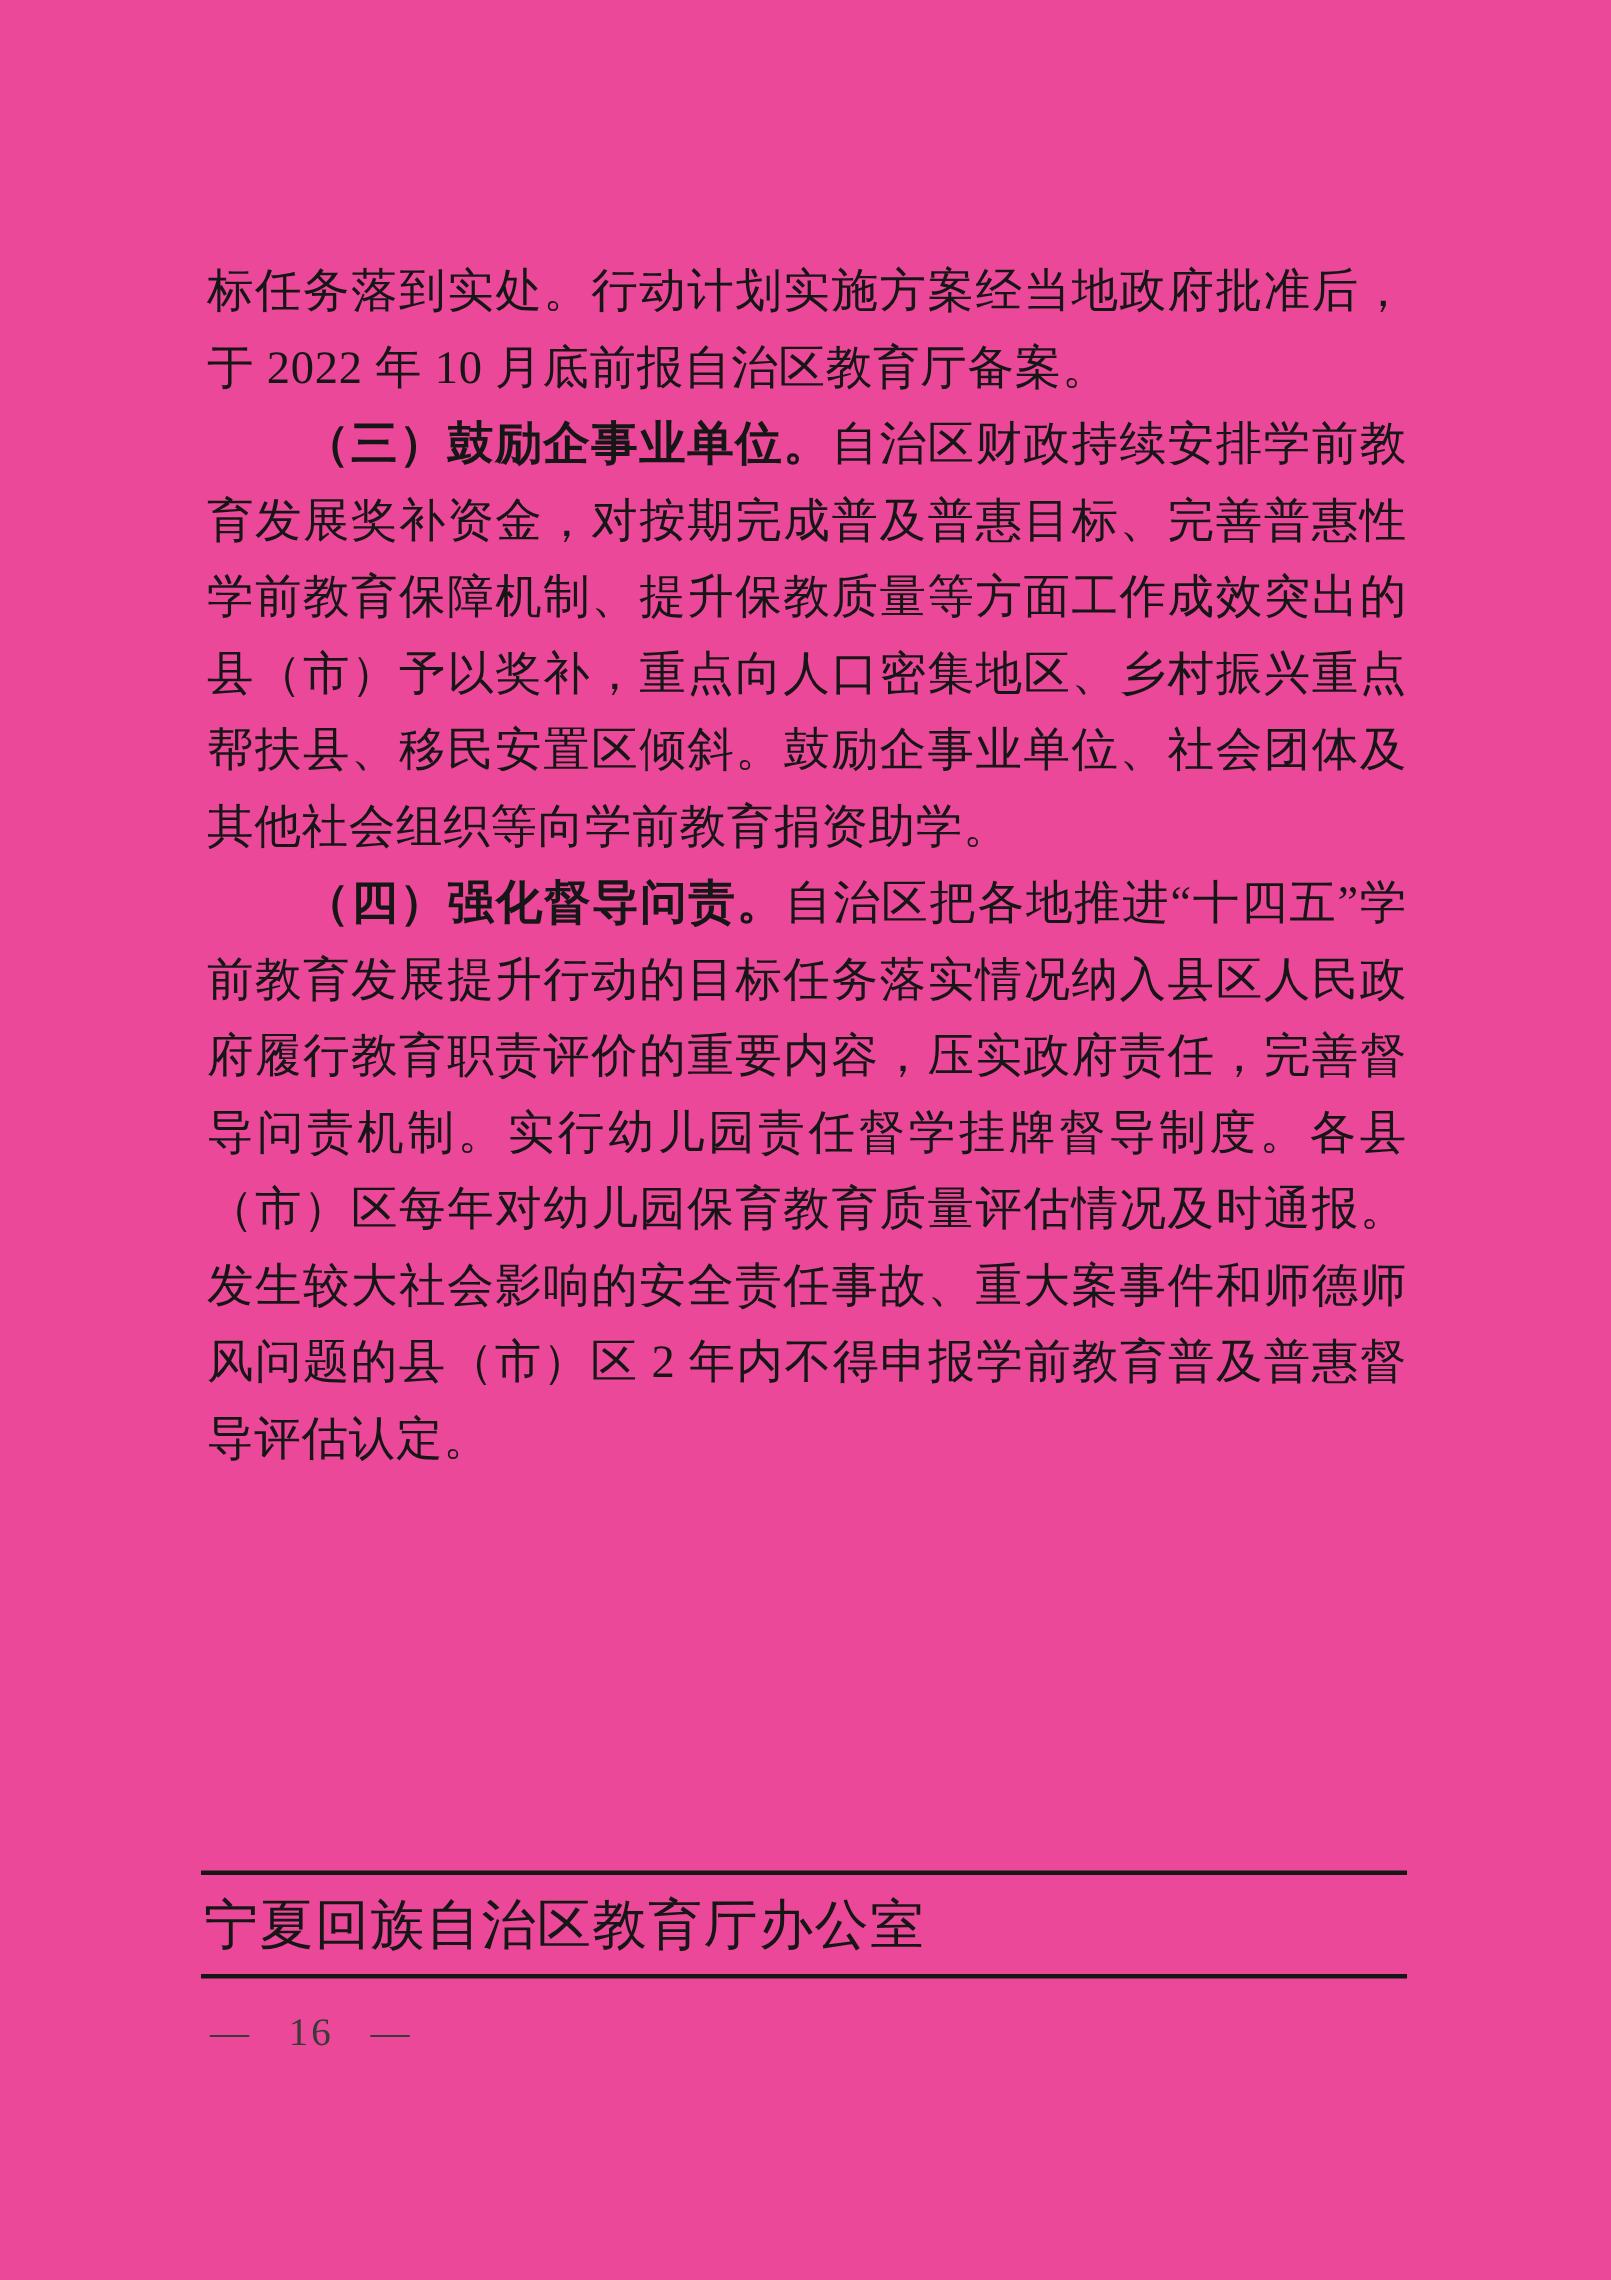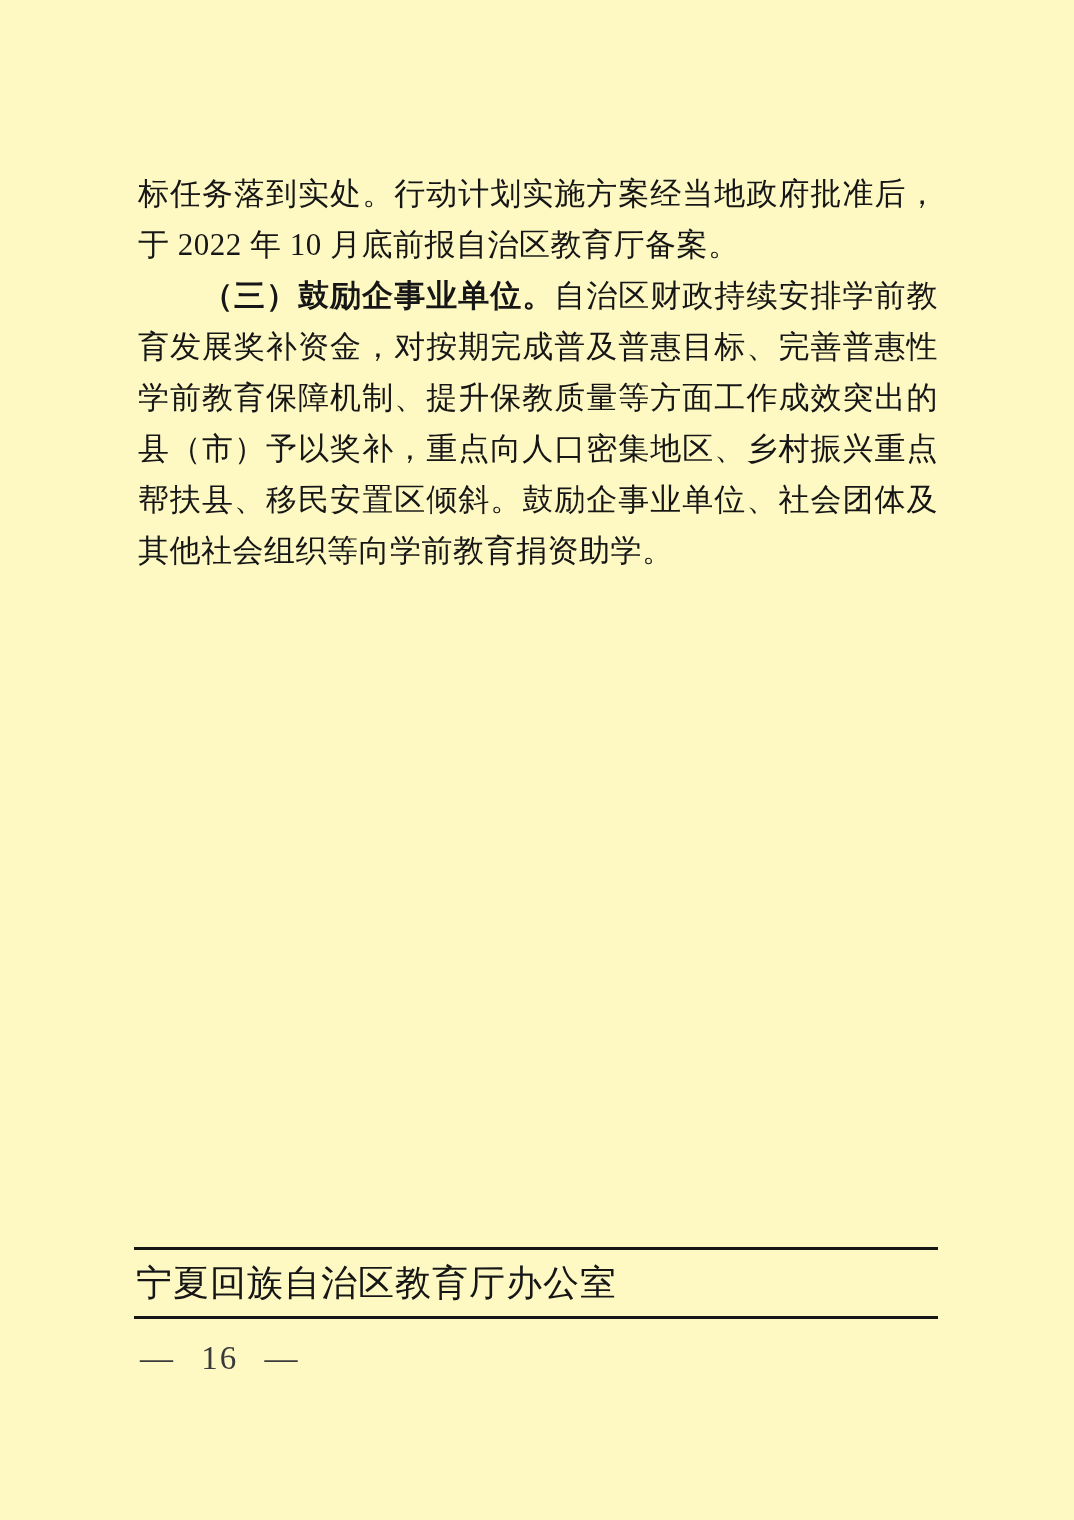--- a/index.html
+++ b/index.html
@@ -4,21 +4,21 @@
 <style>
   html, body {
     margin: 0;
     padding: 0;
     background: #ffffff;
   }
   .page {
     position: relative;
     width: 1074px;
     height: 1520px;
-    background: #fef9c3;
+    background: #ec4899;
     overflow: hidden;
     font-family: "Liberation Serif", "DejaVu Serif", serif;
     color: #161616;
   }
   .body-text {
     position: absolute;
     left: 138px;
     top: 168px;
     width: 800px;
     font-size: 31px;
@@ -52,34 +52,35 @@
     align-items: center;
     padding: 12px 2px 12px 2px;
     font-size: 36px;
     line-height: 42px;
     letter-spacing: 1px;
   }
   .page-number {
     position: absolute;
     left: 140px;
     top: 1340px;
-    font-size: 33px;
+    font-size: 26px;
     color: #3a3a3a;
     letter-spacing: 2px;
     word-spacing: 16px;
   }
 </style>
 </head>
 <body>
 
 <div class="page">
 
   <main class="body-text">
     <p class="para"><span>标任务落到实处。行动计划实施方案经当地政府批准后，于 2022 年 10 月底前报自治区教育厅备案。</span></p>
     <p class="para indent"><span class="lead">（三）鼓励企事业单位。</span><span>自治区财政持续安排学前教育发展奖补资金，对按期完成普及普惠目标、完善普惠性学前教育保障机制、提升保教质量等方面工作成效突出的县（市）予以奖补，重点向人口密集地区、乡村振兴重点帮扶县、移民安置区倾斜。鼓励企事业单位、社会团体及其他社会组织等向学前教育捐资助学。</span></p>
+    <p class="para indent"><span class="lead">（四）强化督导问责。</span><span>自治区把各地推进“十四五”学前教育发展提升行动的目标任务落实情况纳入县区人民政府履行教育职责评价的重要内容，压实政府责任，完善督导问责机制。实行幼儿园责任督学挂牌督导制度。各县（市）区每年对幼儿园保育教育质量评估情况及时通报。发生较大社会影响的安全责任事故、重大案事件和师德师风问题的县（市）区 2 年内不得申报学前教育普及普惠督导评估认定。</span></p>
   </main>
 
   <footer class="doc-footer">
     <div class="rule"></div>
     <div class="footer-row">
       <span>宁夏回族自治区教育厅办公室</span>
     </div>
     <div class="rule"></div>
   </footer>
 

